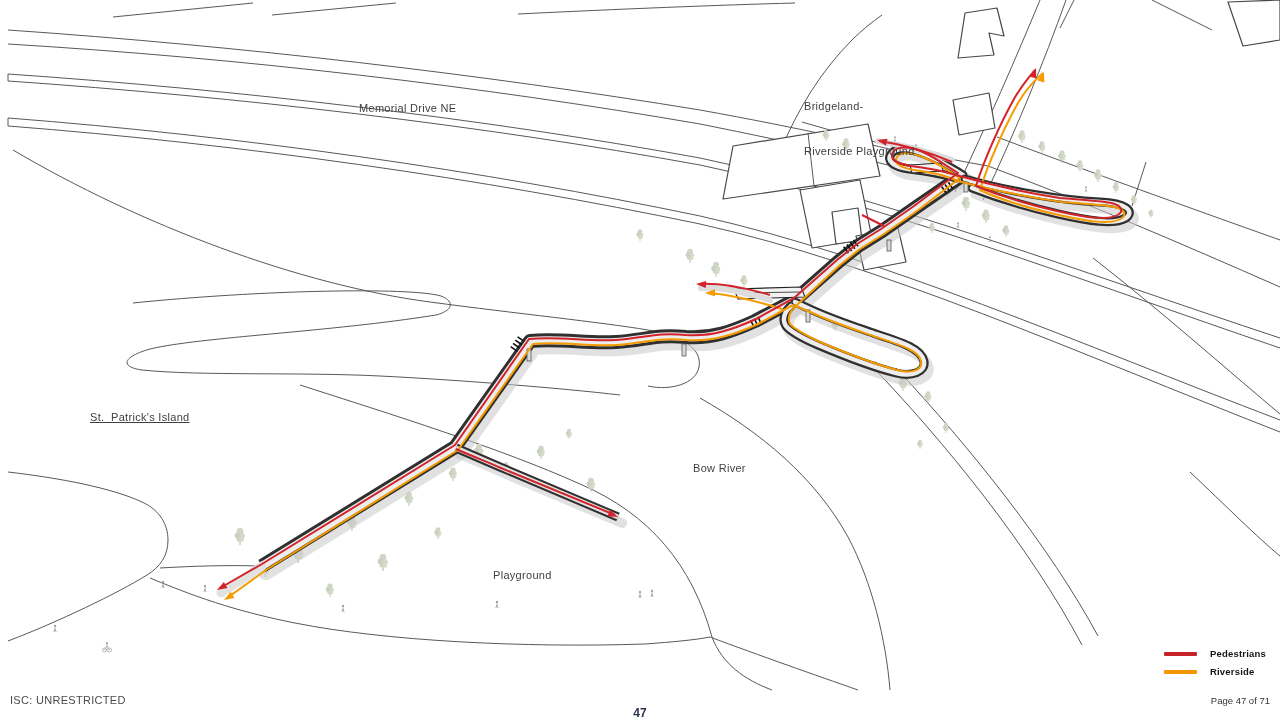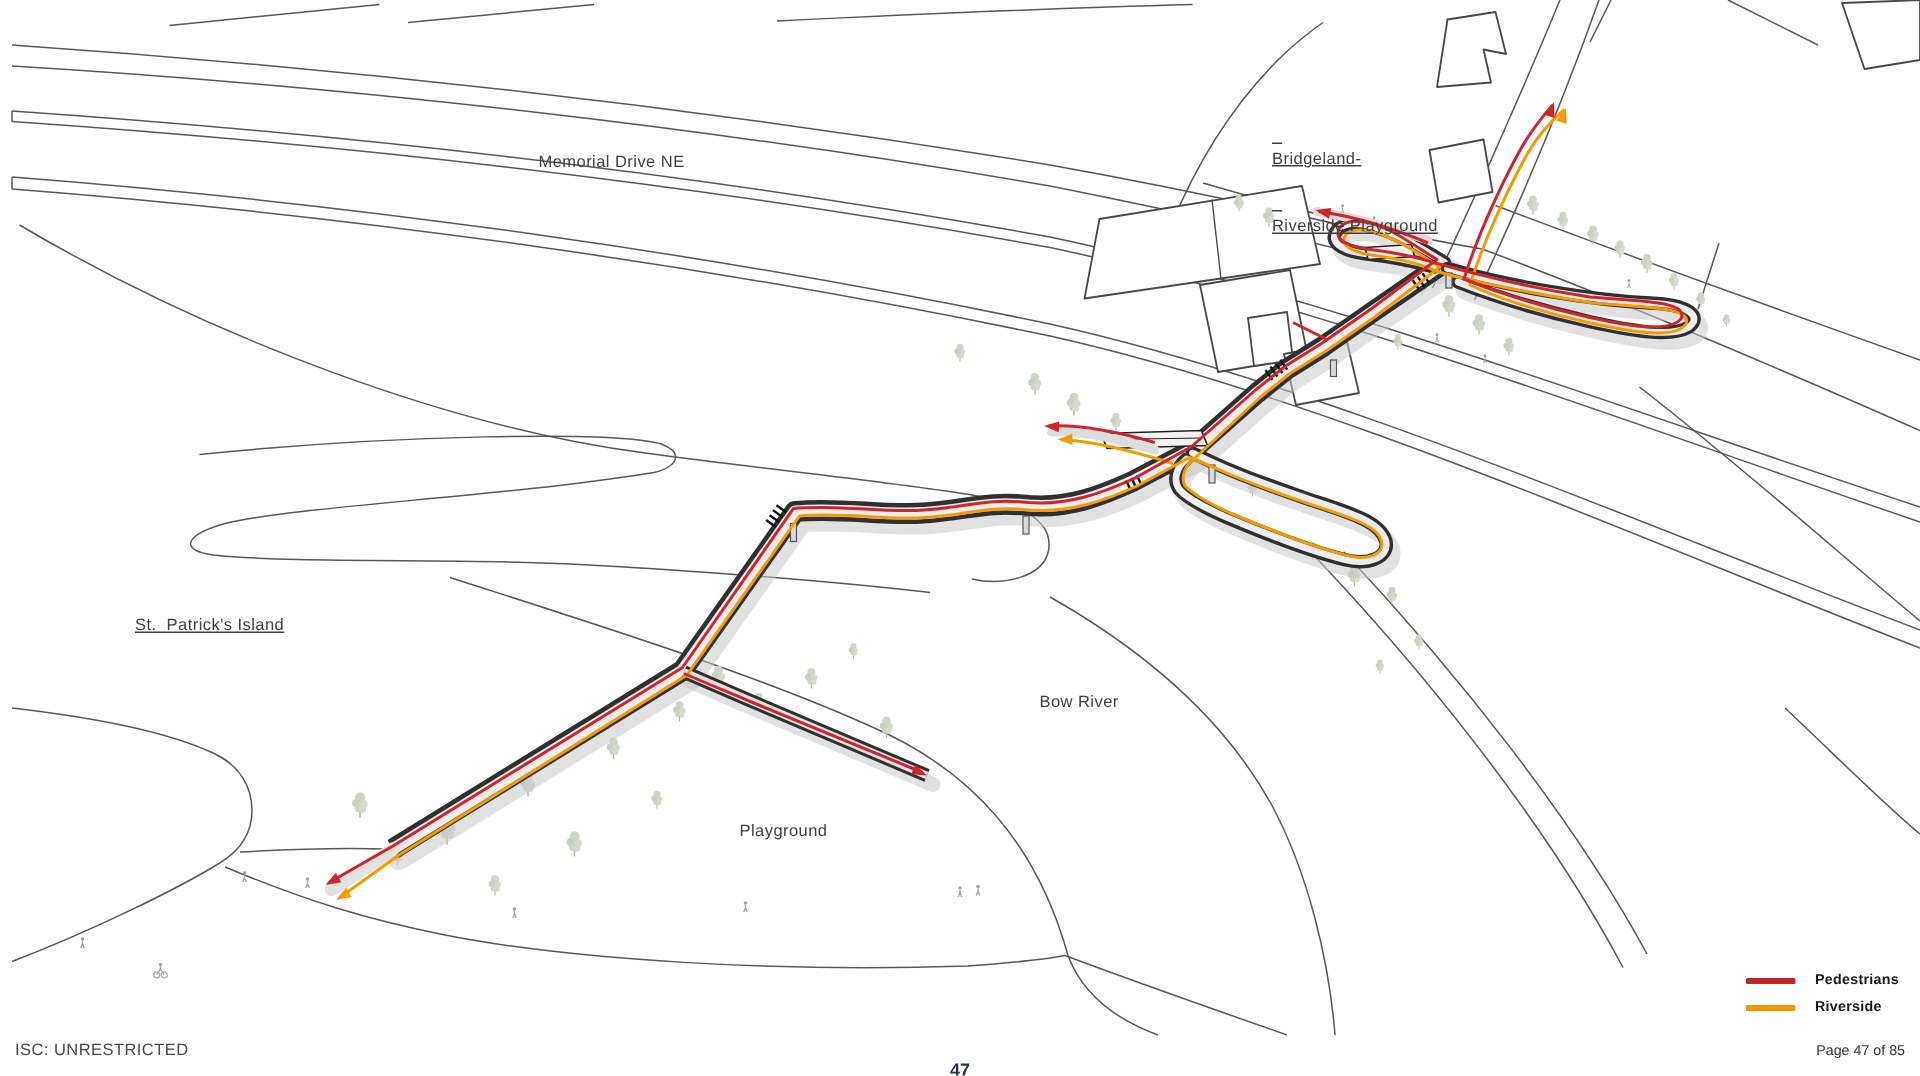--- a/index.html
+++ b/index.html
@@ -248,37 +248,37 @@
     <polygon fill="#d2232a" points="0,0 -10,3.6 -10,-3.6" transform="translate(696,284) rotate(183)"></polygon>
     <polygon fill="#f59b00" points="0,0 -10,3.6 -10,-3.6" transform="translate(705,293) rotate(179)"></polygon>
     <polygon fill="#d2232a" points="0,0 -10,3.6 -10,-3.6" transform="translate(877,140) rotate(193)"></polygon>
     <polygon fill="#d2232a" points="0,0 -10,3.6 -10,-3.6" transform="translate(1036,68) rotate(-72)"></polygon>
     <polygon fill="#f59b00" points="0,0 -10,3.6 -10,-3.6" transform="translate(1044,72) rotate(-72)"></polygon>
   </g>
 </svg>
 
 <div class="label" style="left:330px;top:101px;margin-left:29px;">Memorial Drive NE</div>
 
-<div class="label" style="left:848px;top:69px;text-decoration:underline;">
+<div class="label" style="left:804px;top:69px;">
   <div>Bridgeland-</div>
   <div>Riverside Playground</div>
 </div>
 
 <div class="label" style="left:90px;top:410px;text-decoration:underline;">St.  Patrick's Island</div>
 
 <div class="label" style="left:693px;top:461px;text-align:right;">Bow River</div>
 
-<div class="label" style="left:457px;top:547px;padding-left:36px;">Playground</div>
+<div class="label" style="left:457px;top:568px;padding-left:36px;">Playground</div>
 
 <div id="legend">
   <div class="legend-row">
     <span class="legend-swatch pedestrians"></span>
     <span class="legend-label">Pedestrians</span>
   </div>
   <div class="legend-row">
     <span class="legend-swatch cyclists"></span>
     <span class="legend-label">Riverside</span>
   </div>
 </div>
 
 <div id="footer-left">ISC: UNRESTRICTED</div>
-<div id="footer-right">Page 47 of 85</div>
+<div id="footer-right">Page 47 of 71</div>
 <div id="page-num">47</div>
 
 </body></html>

